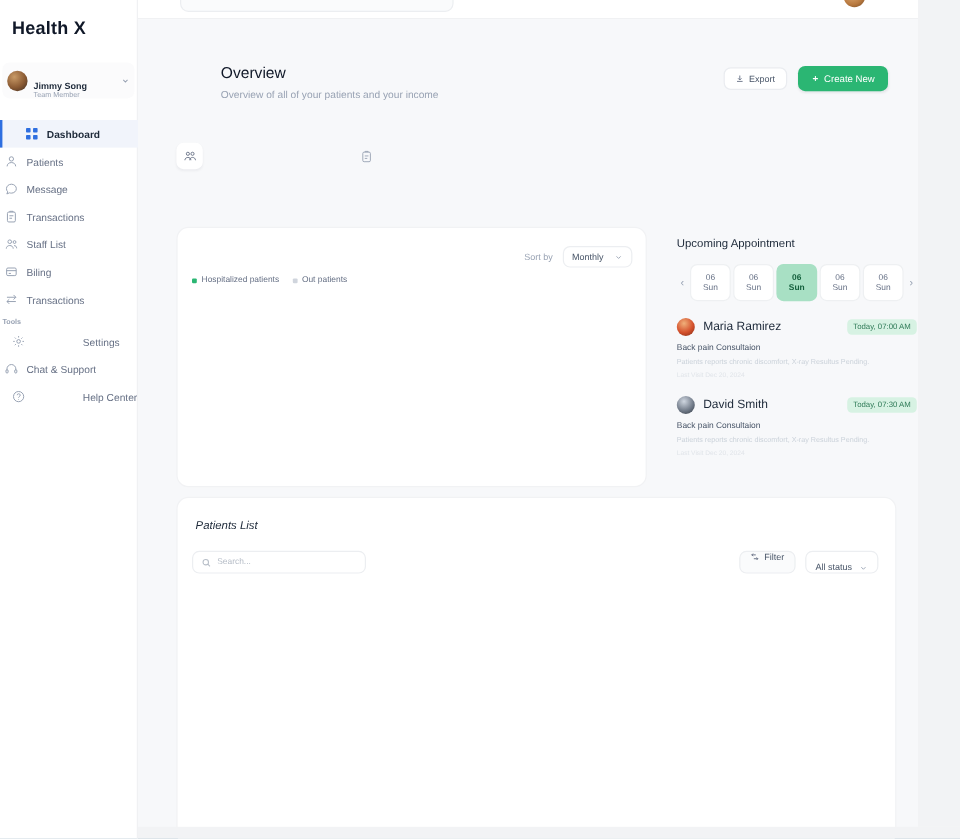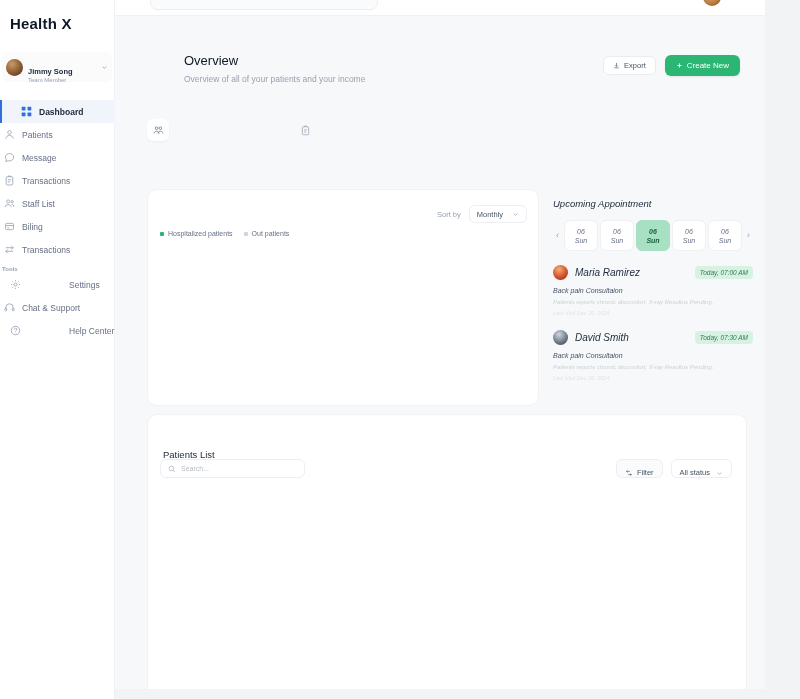--- a/index.html
+++ b/index.html
@@ -140,21 +140,21 @@
   }
   .legend {
     position: absolute; left: 12px; top: 40px;
     display: flex; align-items: center; gap: 11px;
   }
   .lg { display: flex; align-items: center; gap: 4px; font-size: 7px; color: #667085; }
   .lg-dot { width: 4px; height: 4px; border-radius: 1px; display: block; }
   .chart-body { position: absolute; left: 0; top: 60px; width: 392px; height: 155px; }
 
   
-  .appt { position: absolute; left: 438px; top: 182px; width: 200px; font-style: italic; }
+  .appt { position: absolute; left: 449px; top: 182px; width: 200px; }
   .appt-title { font-size: 9.5px; color: #1d2939; }
   .date-strip {
     margin-top: 11px; display: flex; align-items: center; gap: 2px;
   }
   .arrow {
     width: 9px; flex: 0 0 9px; text-align: center;
     font-size: 9px; color: #98a2b3; cursor: pointer; line-height: 1;
   }
   .date-cell {
     flex: 1 1 0; height: 31px;
@@ -183,40 +183,40 @@
   .appt-reason { font-size: 7px; color: #475467; margin-top: 7px; }
   .appt-desc { font-size: 6px; color: #cbd2da; margin-top: 4px; line-height: 1.5; }
   .appt-last { font-size: 5.5px; color: #e0e4e9; margin-top: 3px; }
 
   
   .plist {
     position: absolute; left: 32px; top: 398px;
     width: 600px; height: 290px;
     background: #ffffff; border: 1px solid #f1f2f4; border-radius: 10px;
   }
-  .plist-title { position: absolute; left: 15px; top: 34px; font-size: 9.5px; color: #1d2939; }
+  .plist-title { position: absolute; left: 15px; top: 18px; font-size: 9.5px; color: #1d2939; font-style: italic; }
   .search-box {
     position: absolute; left: 12px; top: 44px;
     width: 145px; height: 19px;
     border: 1px solid #eceef1; border-radius: 6px;
     display: flex; align-items: center; gap: 5px; padding: 0 7px;
     background: #fff;
   }
   .search-input {
     border: 0; outline: 0; background: transparent;
     font-family: Liberation Sans, sans-serif;
     font-size: 7px; color: #475467; width: 110px;
   }
   .search-input::placeholder { color: #b6bdc7; }
   .plist-actions {
     position: absolute; right: 14px; top: 44px;
     display: flex; align-items: center; gap: 8px;
   }
   .btn-filter {
-    display: flex; align-items: flex-end; gap: 4px;
+    display: flex; align-items: flex-start; gap: 4px;
     height: 19px; padding: 0 8px;
     background: #fafbfc; border: 1px solid #eceef1; border-radius: 6px;
     font-size: 7.5px; color: #475467; cursor: pointer;
   }
   .status-select {
     display: flex; align-items: flex-end; gap: 6px;
     height: 19px; padding: 0 8px;
     background: #ffffff; border: 1px solid #eceef1; border-radius: 6px;
     font-size: 7.5px; color: #475467; cursor: pointer;
   }

